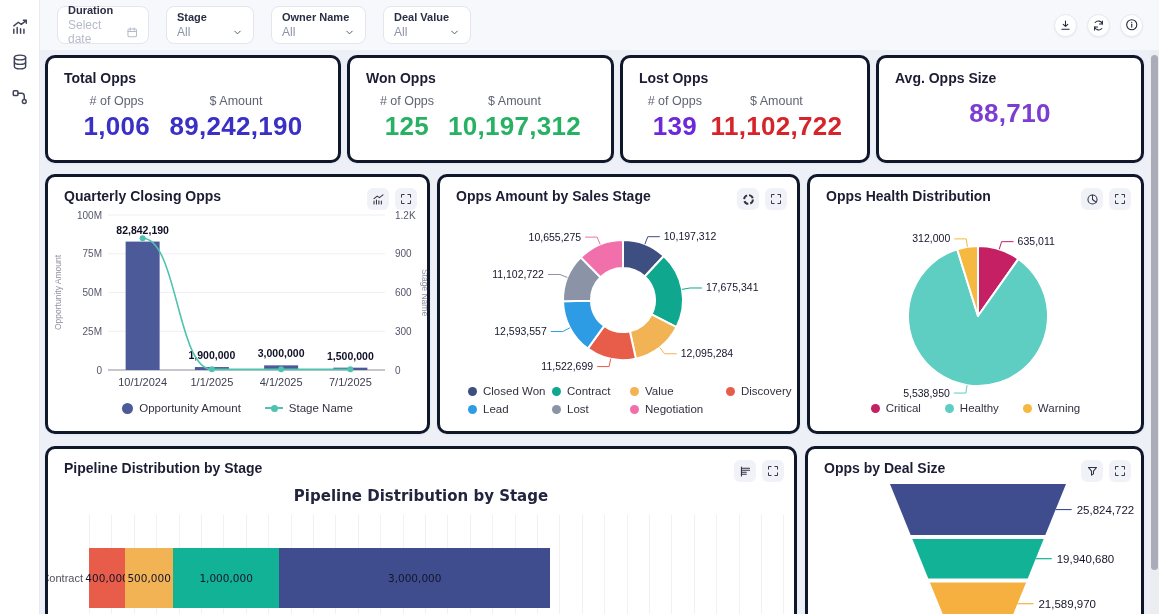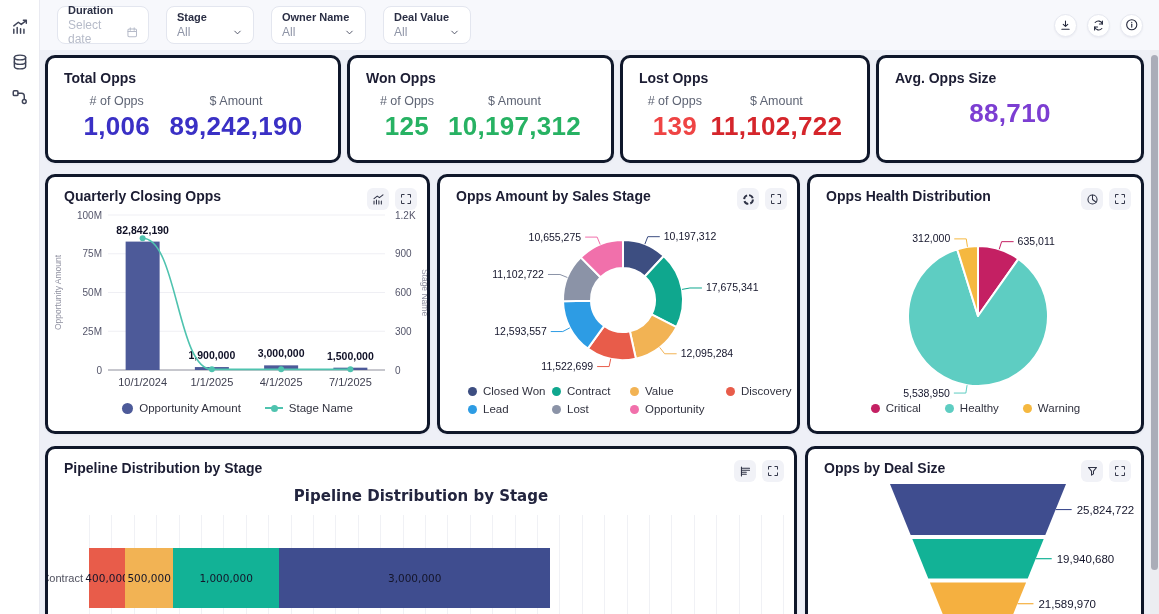--- a/index.html
+++ b/index.html
@@ -213,21 +213,21 @@
           <div class="kpi-mlabel">$ Amount</div>
           <div class="kpi-mvalue" style="color: rgb(39, 178, 99);">10,197,312</div>
         </div>
       </div>
     </div>
     <div class="card kpi-card">
       <div class="kpi-title">Lost Opps</div>
       <div class="kpi-metrics">
         <div class="kpi-m">
           <div class="kpi-mlabel"># of Opps</div>
-          <div class="kpi-mvalue" style="color: #ef4444;">139</div>
+          <div class="kpi-mvalue" style="color: #6d28d9;">139</div>
         </div>
         <div class="kpi-m">
           <div class="kpi-mlabel">$ Amount</div>
           <div class="kpi-mvalue" style="color: rgb(213, 37, 43);">11,102,722</div>
         </div>
       </div>
     </div>
     <div class="card kpi-card">
       <div class="kpi-title">Avg. Opps Size</div>
       <div class="kpi-single" style="color: rgb(124, 62, 210);">88,710</div>
@@ -362,21 +362,21 @@
           <span class="leg-item">
             <span class="leg-dot" style="background: rgb(45, 156, 228);"></span>
             <span>Lead</span>
           </span>
           <span class="leg-item">
             <span class="leg-dot" style="background: rgb(139, 147, 167);"></span>
             <span>Lost</span>
           </span>
           <span class="leg-item">
             <span class="leg-dot" style="background: rgb(241, 112, 171);"></span>
-            <span>Opportunity</span>
+            <span>Negotiation</span>
           </span>
         </div>
     </div>
 
     <div class="card chart-card">
       <div class="chart-head">
         <div class="chart-title">Opps Health Distribution</div>
         <div class="chart-tools">
           <div class="tool-btn">
             <svg class="ic" width="13" height="13" viewBox="0 0 16 16">

